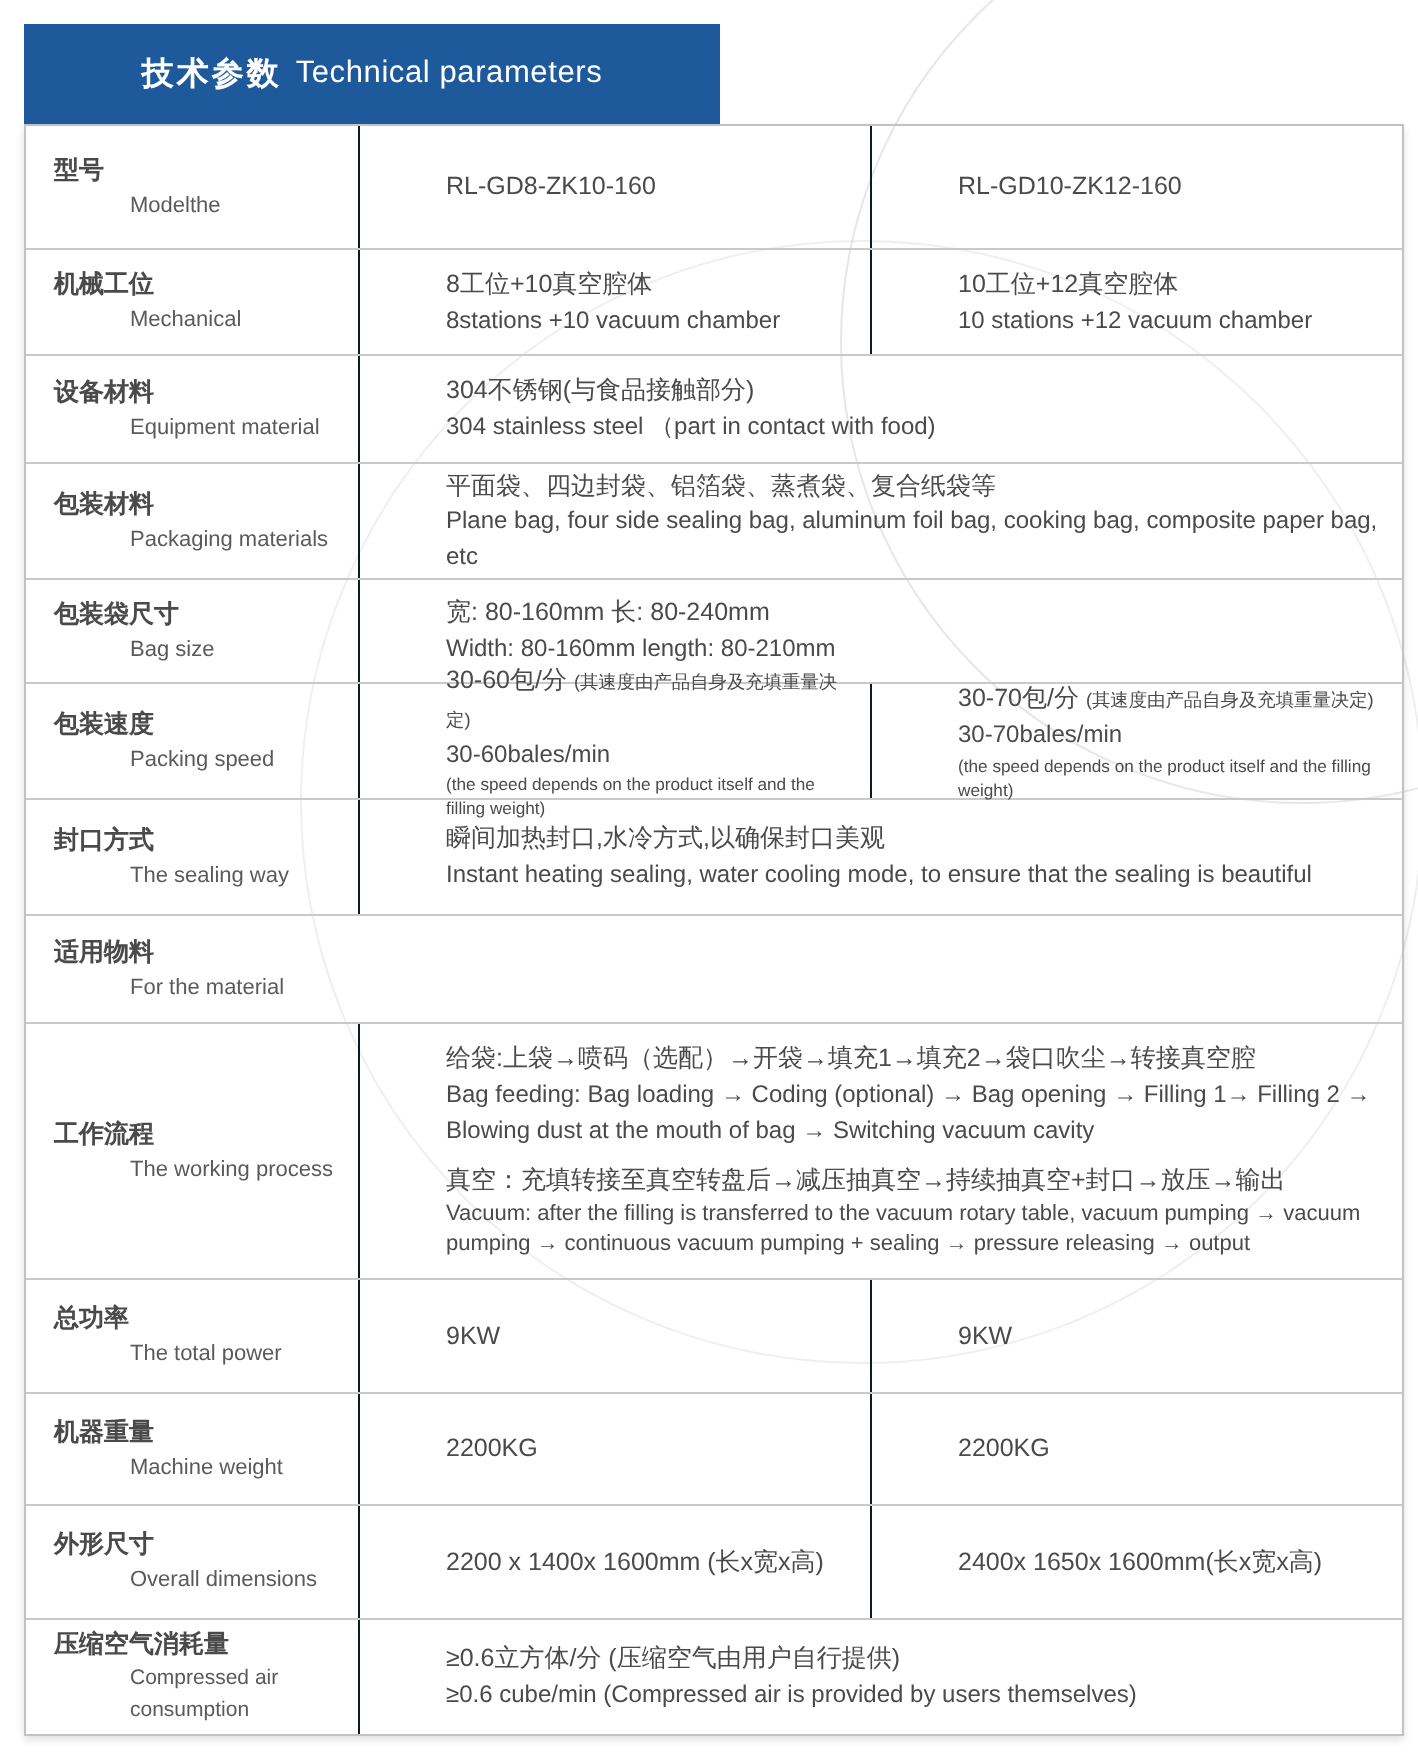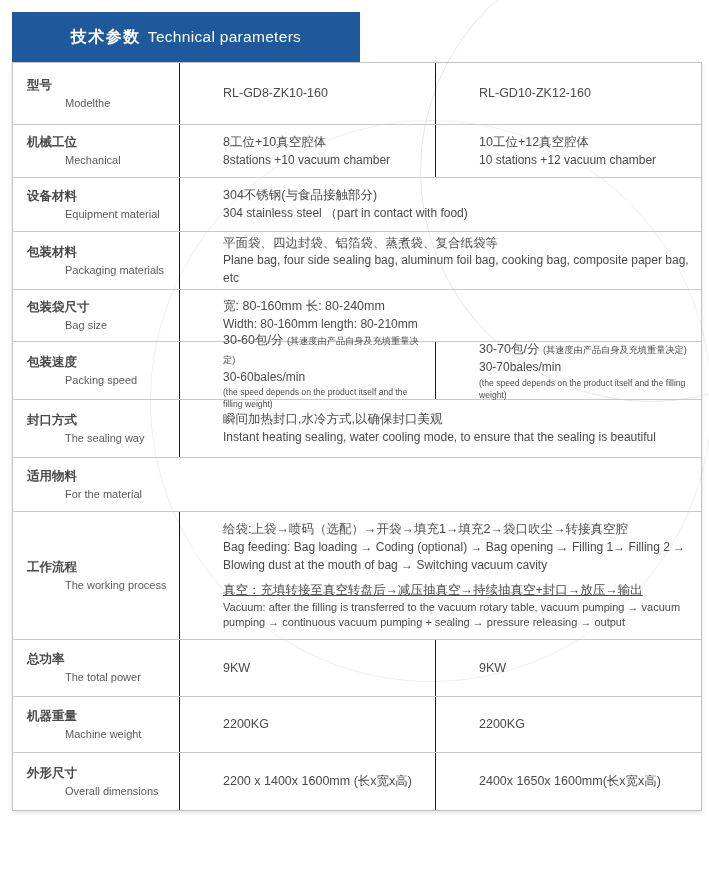--- a/index.html
+++ b/index.html
@@ -43,21 +43,21 @@
   .r13{height:57px}
 
   .zh-label { font-size:12.5px; font-weight:700; color:#4a4a4a; line-height:1.55; }
   .en-label { font-size:11px; color:#5a5a5a; line-height:1.5;padding-left:38px; }
   .en-label.small { font-size:10.5px; }
   .v-zh { font-size:12.5px; color:#4a4a4a; line-height:1.5; }
   .v-en { font-size:12px; color:#4a4a4a; line-height:1.45; }
   .v-en-sm { font-size:11px; color:#4a4a4a; line-height:1.4; }
   .v-note { font-size:8.6px; color:#4a4a4a; line-height:1.4; }
   .v-note-inline { font-size:9.2px; color:#4a4a4a; }
-  .gap-top { margin-top:7px;text-decoration:underline; }
+  .gap-top { margin-top:7px; }
 </style>
 </head>
 <body>
 
 <div class="page">
   <div class="wm wm1"></div>
   <div class="wm wm2"></div>
 
   <div class="title-bar">
     <span class="title-zh">技术参数</span>
@@ -213,15 +213,25 @@
         <div class="en-label">Overall dimensions</div>
       </div>
       <div class="cell val-cell col1">
         <div class="v-zh">2200 x 1400x 1600mm (长x宽x高)</div>
       </div>
       <div class="cell val-cell col2">
         <div class="v-zh">2400x 1650x 1600mm(长x宽x高)</div>
       </div>
     </div>
 
+    <div class="row r13">
+      <div class="cell label-cell">
+        <div class="zh-label">压缩空气消耗量</div>
+        <div class="en-label small">Compressed air consumption</div>
+      </div>
+      <div class="cell val-cell merged">
+        <div class="v-zh">≥0.6立方体/分 (压缩空气由用户自行提供)</div>
+        <div class="v-en">≥0.6 cube/min (Compressed air is provided by users themselves)</div>
+      </div>
+    </div>
 
   </div>
 </div>
 
 </body></html>

